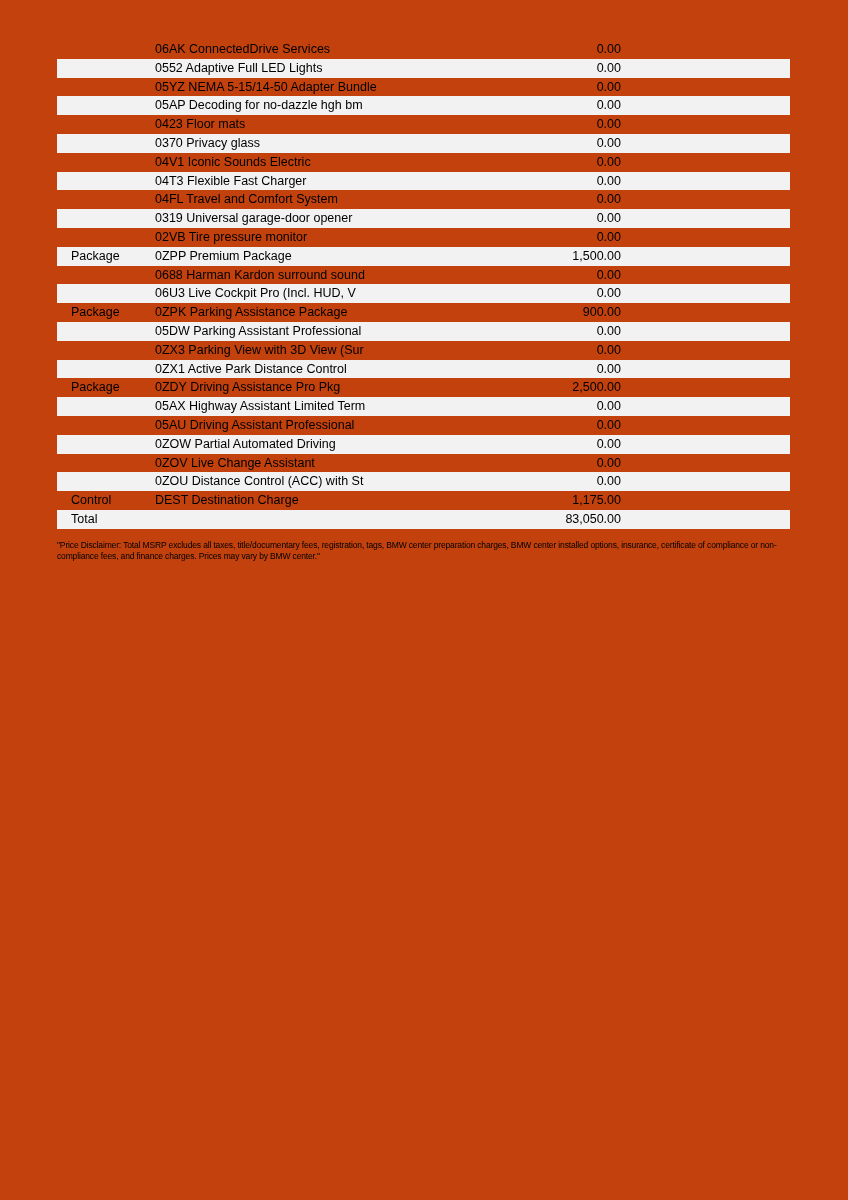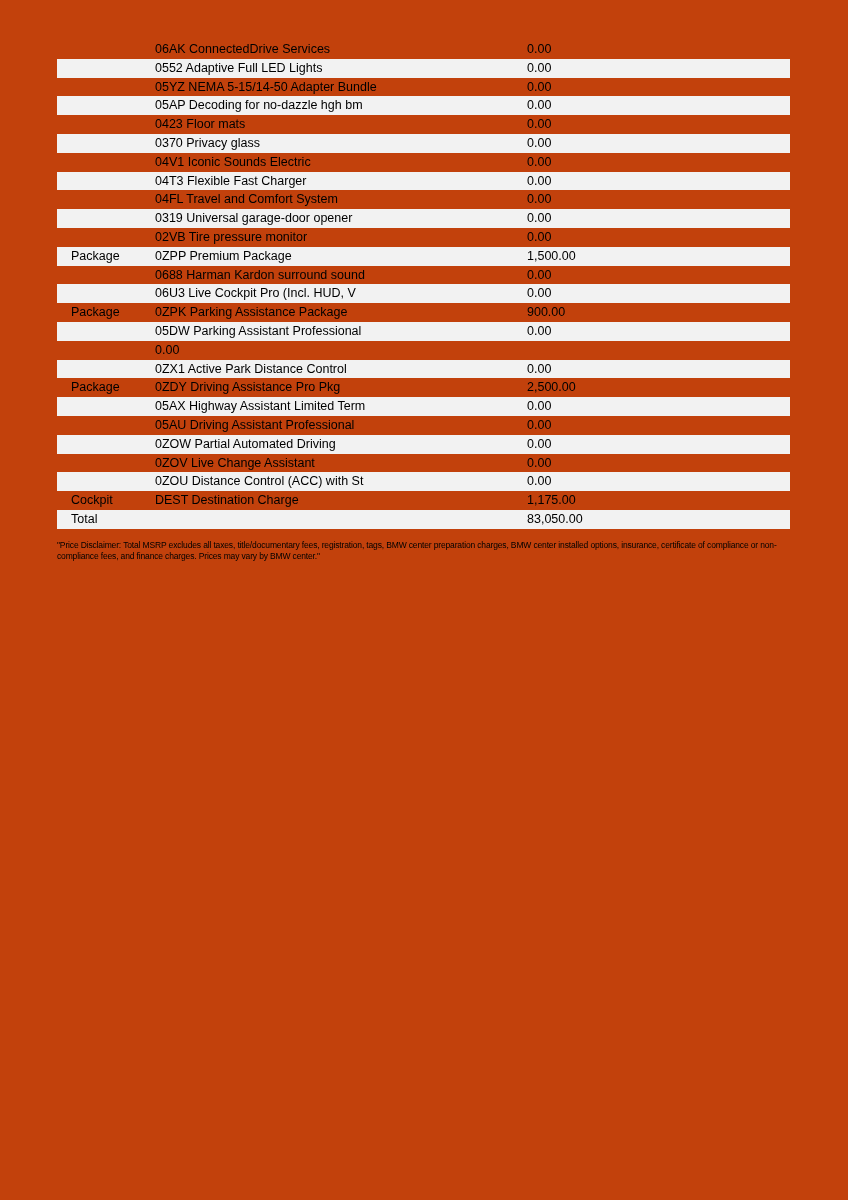--- a/index.html
+++ b/index.html
@@ -41,21 +41,21 @@
     flex: 0 0 90px;
     margin-left: 8px;
   }
   .desc {
     width: 372px;
     flex: 0 0 372px;
   }
   .price {
     width: 94px;
     flex: 0 0 94px;
-    text-align: left;
+    text-align: right;
   }
   .filler {
     flex: 1 1 auto;
   }
   .disclaimer {
     position: absolute;
     top: 540px;
     left: 57px;
     width: 722px;
     margin: 0;
@@ -177,20 +177,21 @@
 
   <div class="row">
     <span class="cell cat"></span>
     <span class="cell desc">05DW Parking Assistant Professional</span>
     <span class="cell price">0.00</span>
     <span class="cell filler"></span>
   </div>
 
   <div class="row">
     <span class="cell cat"></span>
+    <span class="cell desc">0ZX3 Parking View with 3D View (Sur</span>
     <span class="cell price">0.00</span>
     <span class="cell filler"></span>
   </div>
 
   <div class="row">
     <span class="cell cat"></span>
     <span class="cell desc">0ZX1 Active Park Distance Control</span>
     <span class="cell price">0.00</span>
     <span class="cell filler"></span>
   </div>
@@ -231,21 +232,21 @@
   </div>
 
   <div class="row">
     <span class="cell cat"></span>
     <span class="cell desc">0ZOU Distance Control (ACC) with St</span>
     <span class="cell price">0.00</span>
     <span class="cell filler"></span>
   </div>
 
   <div class="row">
-    <span class="cell cat">Cockpit</span>
+    <span class="cell cat">Control</span>
     <span class="cell desc">DEST Destination Charge</span>
     <span class="cell price">1,175.00</span>
     <span class="cell filler"></span>
   </div>
 
   <div class="row">
     <span class="cell cat">Total</span>
     <span class="cell desc"></span>
     <span class="cell price">83,050.00</span>
     <span class="cell filler"></span>

